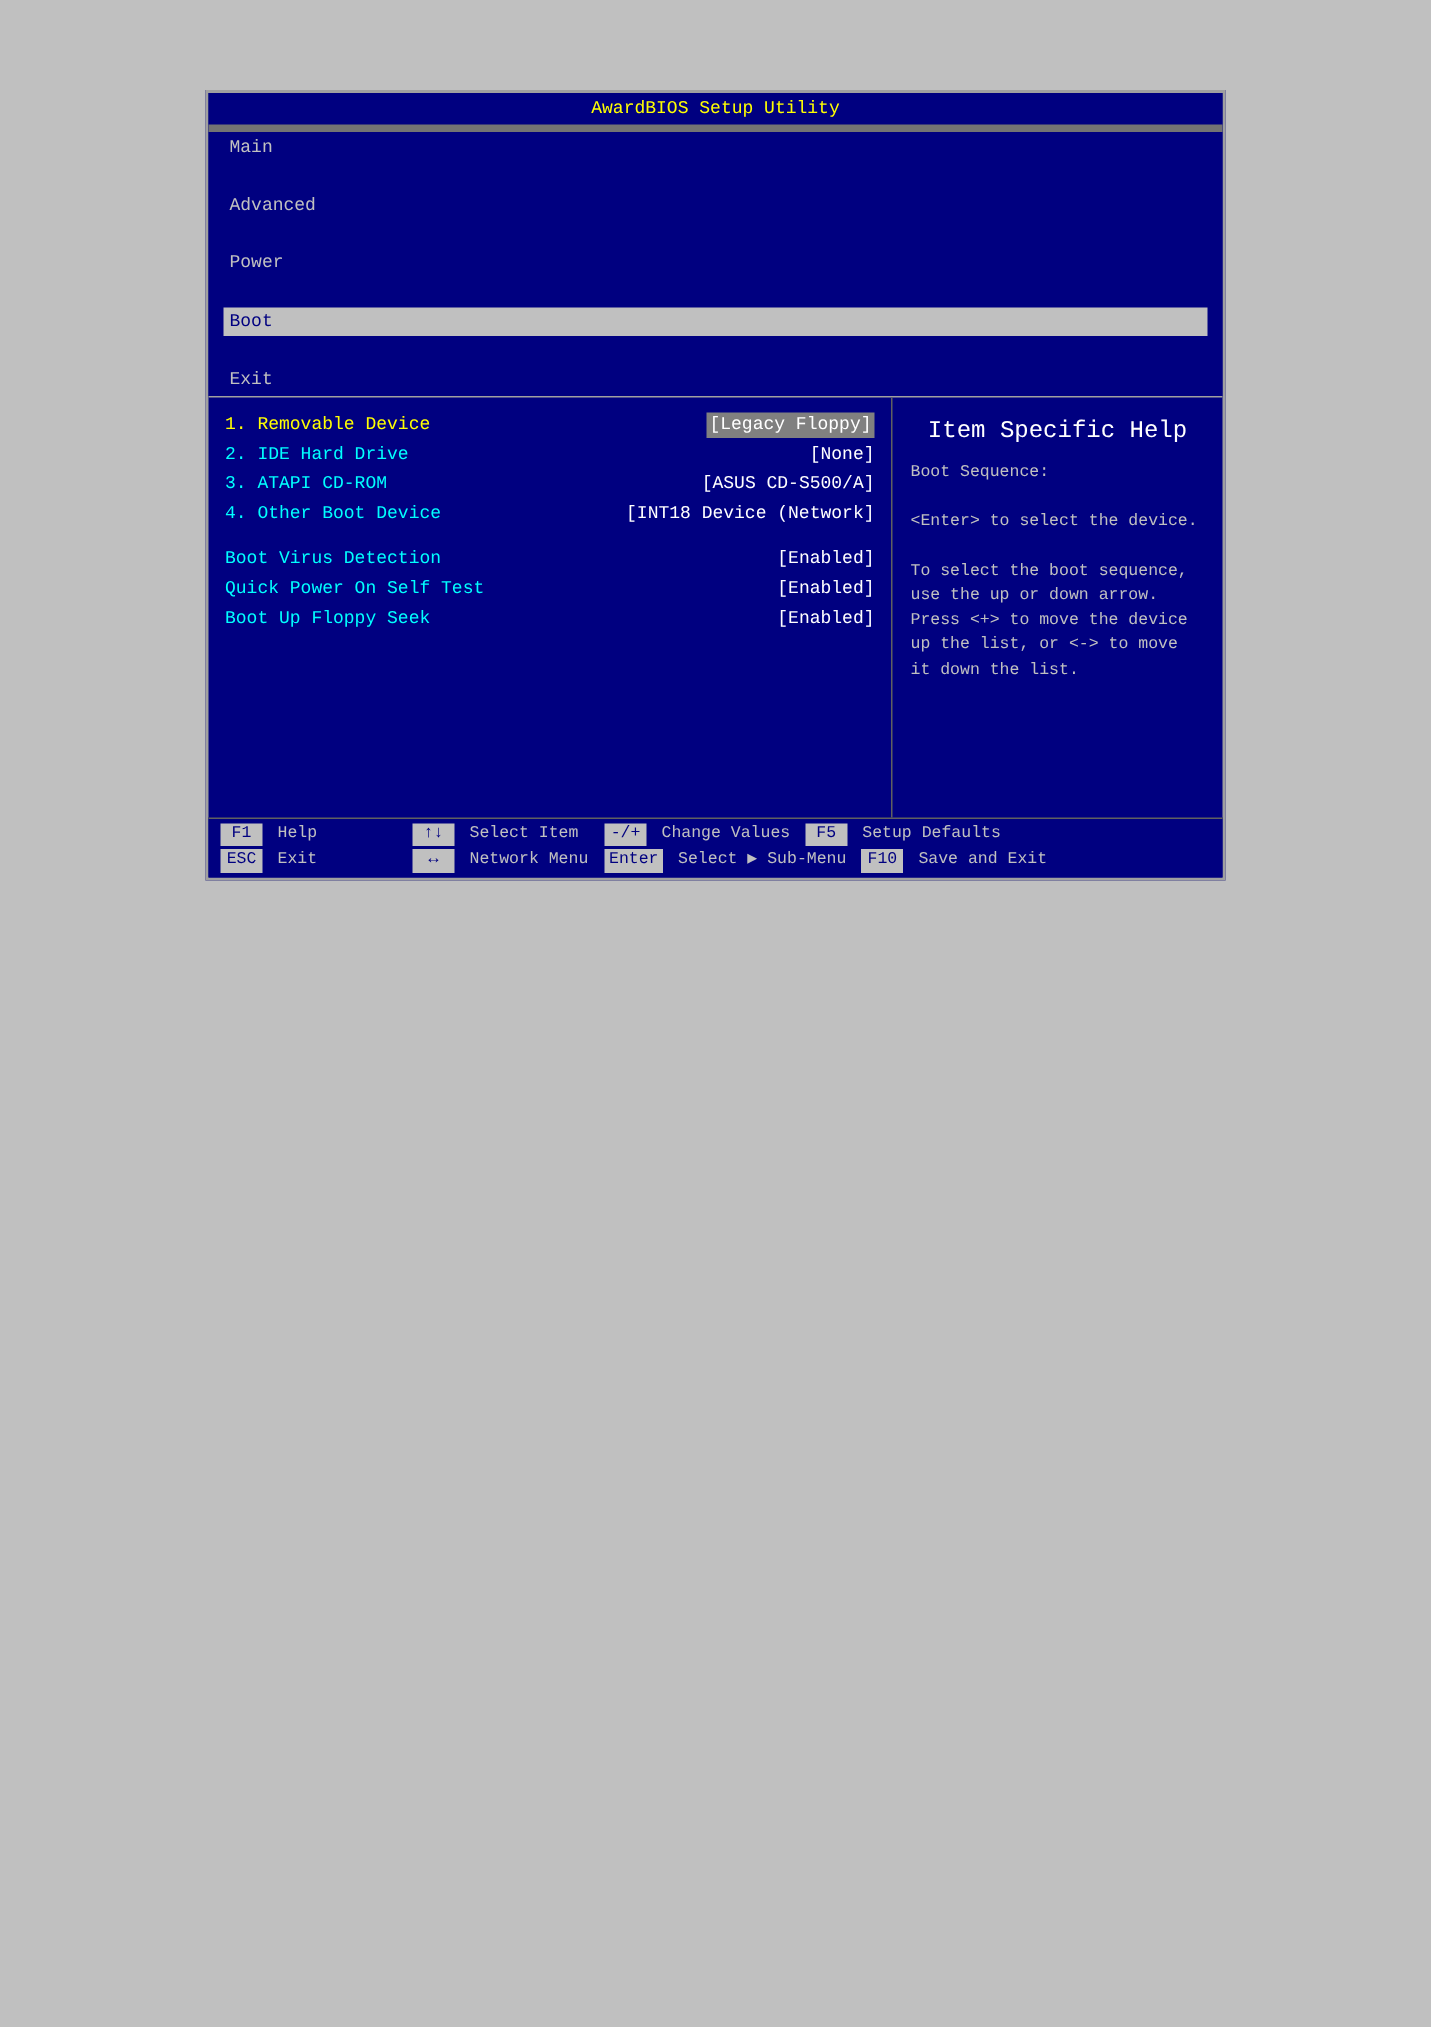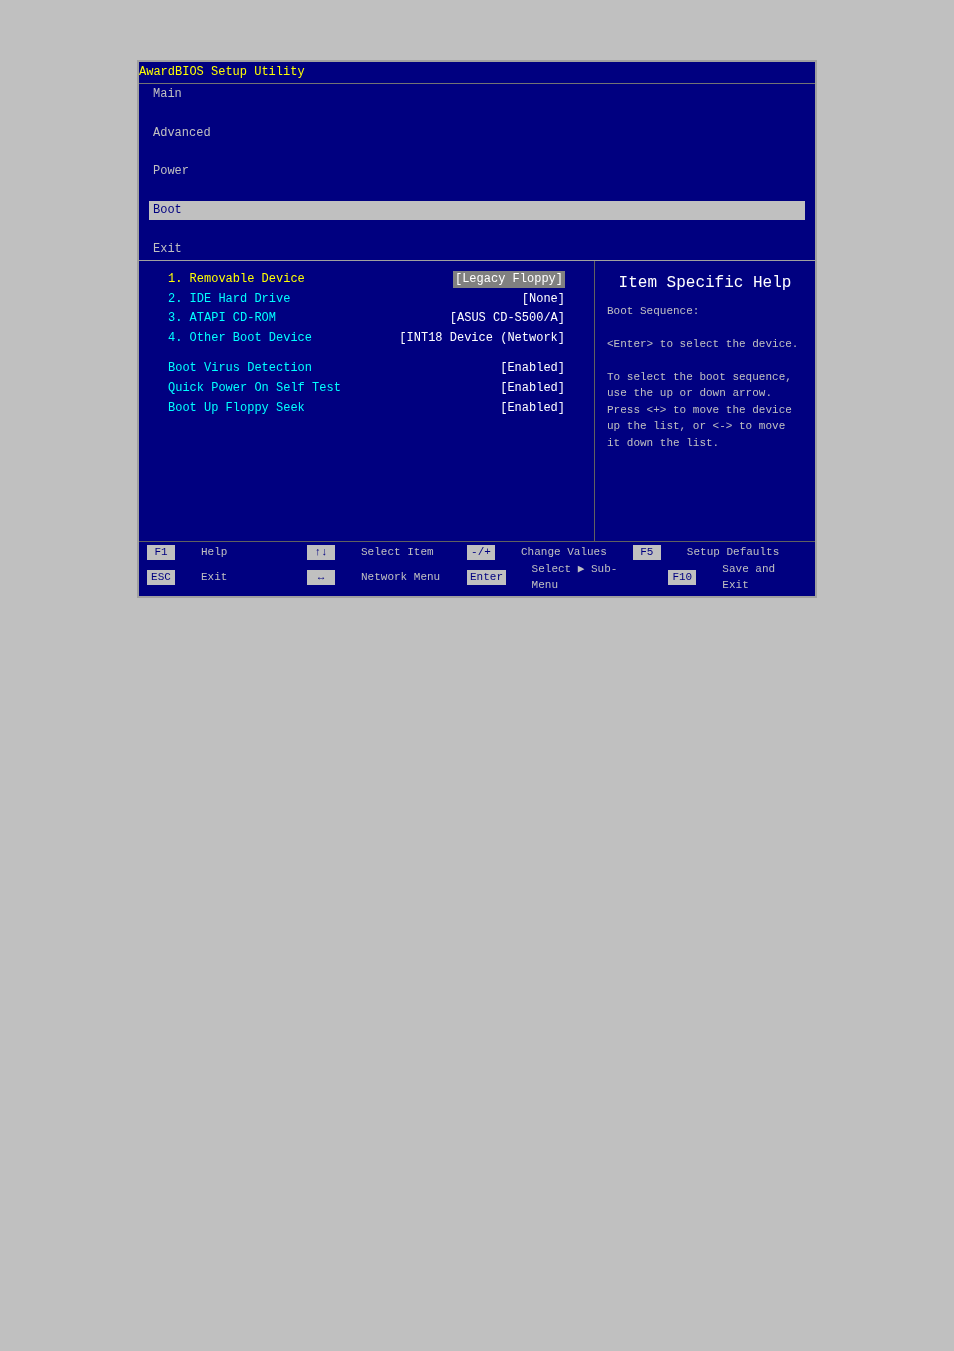--- a/index.html
+++ b/index.html
@@ -18,24 +18,25 @@
       width: 680px;
       background: #000080;
       border: 2px solid #a0a0a0;
       color: #c0c0c0;
       font-size: 12px;
       line-height: 1.4;
     }
 
     .bios-title-bar {
       background: #000080;
+      text-align: center;
       color: #ffff00;
       padding: 2px 0;
       font-size: 12px;
-      border-bottom: 1px solid #737373;
+      border-bottom: 5px solid #737373;
     }
 
     .bios-menu-bar {
       background: #000080;
       display: flex;
       flex-direction: column;
       padding: 1px 10px;
       gap: 20px;
       border-bottom: 1px solid #a0a0a0;
     }
@@ -53,21 +54,21 @@
     }
 
     .bios-content {
       display: flex;
       flex-direction: row;
       min-height: 280px;
     }
 
     .left-panel {
       flex: 1;
-      padding: 10px 29px;
+      padding: 10px 11px;
       border-right: 1px solid #606060;
     }
 
     .settings-list {
       display: flex;
       flex-direction: column;
       gap: 2px;
     }
 
     .setting-row {
@@ -131,22 +132,21 @@
       border-top: 1px solid #606060;
       padding: 3px 8px;
       display: flex;
       flex-direction: column;
       gap: 2px;
     }
 
     .footer-row {
       display: flex;
       flex-direction: row;
-      gap: 26px;
-      align-items: center;
+      gap: 10px;
       font-size: 11px;
     }
 
     .footer-key {
       color: #000080;
       background: #c0c0c0;
       padding: 0 3px;
       font-size: 11px;
       min-width: 28px;
       text-align: center;

